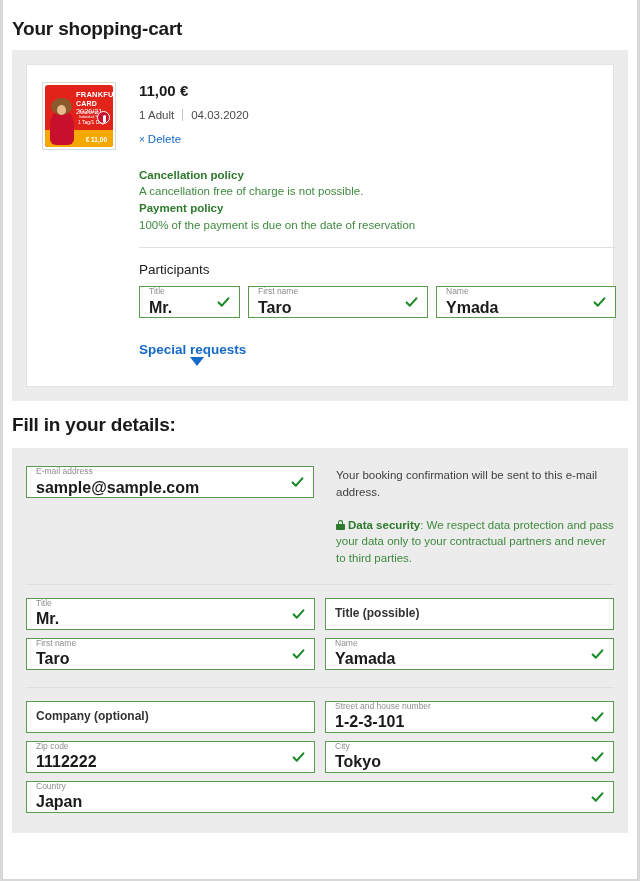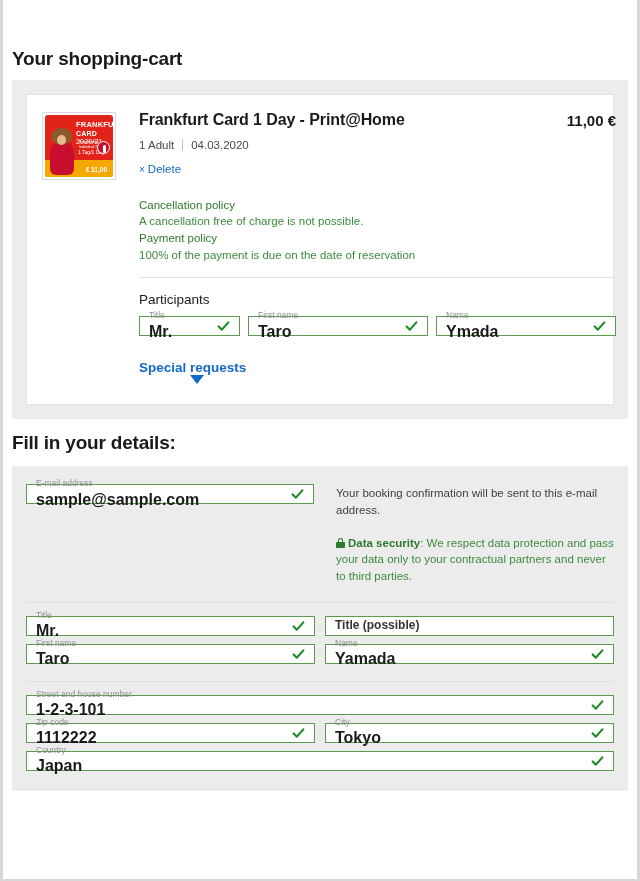--- a/index.html
+++ b/index.html
@@ -16,21 +16,21 @@
   }
 
   
   .page-heading {
     font-size: 19px;
     font-weight: bold;
     color: #1a1a1a;
     letter-spacing: -0.2px;
     padding: 0 0 0 9px;
   }
-  #cart-heading { padding-top: 4px; padding-bottom: 10px; margin-top: 44px; }
+  #cart-heading { padding-top: 18px; padding-bottom: 10px; }
   #details-heading { padding-top: 13px; padding-bottom: 12px; }
 
   
   .grey-panel {
     background: #ececec;
     margin: 0 9px;
   }
   #cart-panel { padding: 14px; }
   #details-panel { padding: 18px 14px 20px 14px; }
 
@@ -137,21 +137,21 @@
   .delete-link {
     margin-top: 12px;
     font-size: 11.5px; color: #1569c7; cursor: pointer;
     display: inline-flex; align-items: center;
   }
   .delete-link .x { margin-right: 3px; font-size: 10px; }
 
   
   .policy-block { margin-top: 20px; }
   .policy-title {
-    font-size: 11.5px; font-weight: normal; color: #2d7a2d;
+    font-size: 11.5px; font-weight: bold; color: #2d7a2d;
     line-height: 1.45;
   }
   .policy-text {
     font-size: 11.5px; color: #3f8a3f; line-height: 1.45;
   }
   .hr-light {
     height: 1px; background: #e0e0e0;
     margin: 14px 0 0 0;
   }
 
@@ -160,21 +160,21 @@
     font-size: 13.5px; font-weight: normal; color: #1a1a1a;
     margin: 14px 0 9px 0;
   }
   .field-row { display: flex; gap: 8px; }
 
   
   .field {
     position: relative;
     background: #fff;
     border: 1px solid #5b9b4e;
-    height: 20px;
+    height: 32px;
     padding: 4px 30px 4px 9px;
     flex: 1;
     display: flex; flex-direction: column; justify-content: center;
   }
   .field .lbl {
     font-size: 8.5px; color: #8e8e8e; line-height: 1.25;
   }
   .field .val {
     font-size: 16px; font-weight: bold; color: #1a1a1a;
     line-height: 1.25; margin-top: 1px;
@@ -272,21 +272,20 @@
               <div>Individual Ticket</div>
             </div>
             <div class="dur">1 Tag/1 Day</div>
             <div class="pictogram"></div>
             <div class="price-badge">€ 11,00</div>
           </div>
         </div>
 
         <div class="item-body">
           <div class="item-top">
-            <div class="item-title">Frankfurt Card 1 Day - Print@Home</div>
             <div class="item-price">11,00 €</div>
           </div>
 
           <div class="item-meta">
             <span>1 Adult</span>
             <span class="meta-sep"></span>
             <span>04.03.2020</span>
           </div>
 
           <div class="delete-link">
@@ -414,20 +413,23 @@
               <path d="M2 8.5 L6 12.5 L14 3.5" fill="none" stroke="currentColor" stroke-width="2.6" stroke-linecap="round" stroke-linejoin="round"></path>
             </svg>
         </span>
       </div>
     </div>
 
     <div class="group-sep"></div>
 
     <div class="g-row">
       <div class="field g-half">
+        <span class="ph">Company (optional)</span>
+      </div>
+      <div class="field g-half">
         <span class="lbl">Street and house number</span>
         <span class="val">1-2-3-101</span>
         <span class="check">
           <svg viewBox="0 0 16 16">
               <path d="M2 8.5 L6 12.5 L14 3.5" fill="none" stroke="currentColor" stroke-width="2.6" stroke-linecap="round" stroke-linejoin="round"></path>
             </svg>
         </span>
       </div>
     </div>
 

